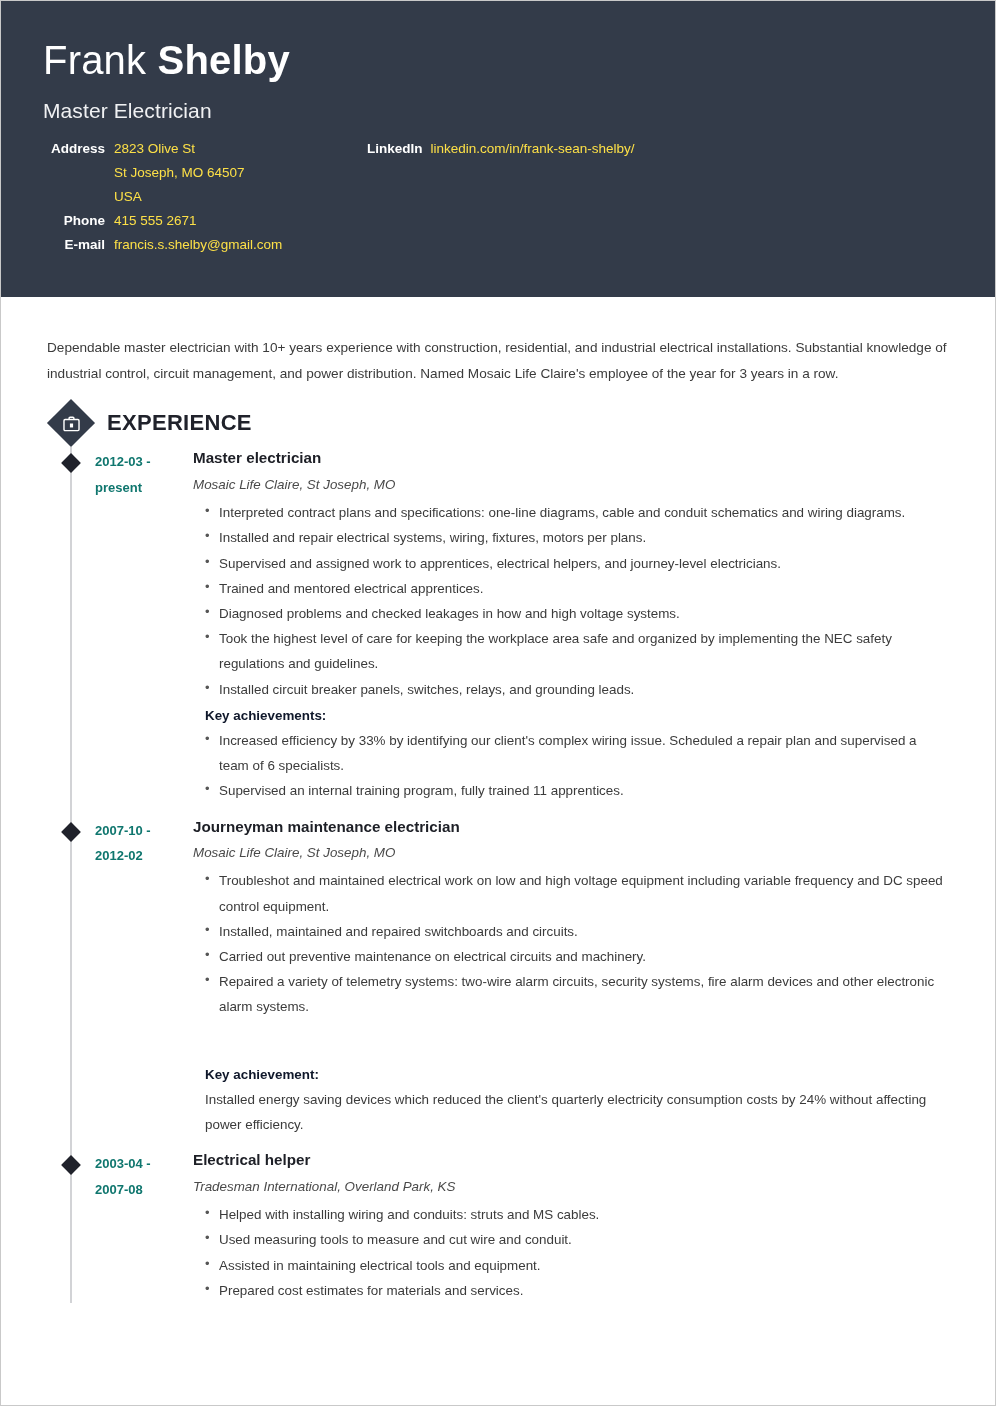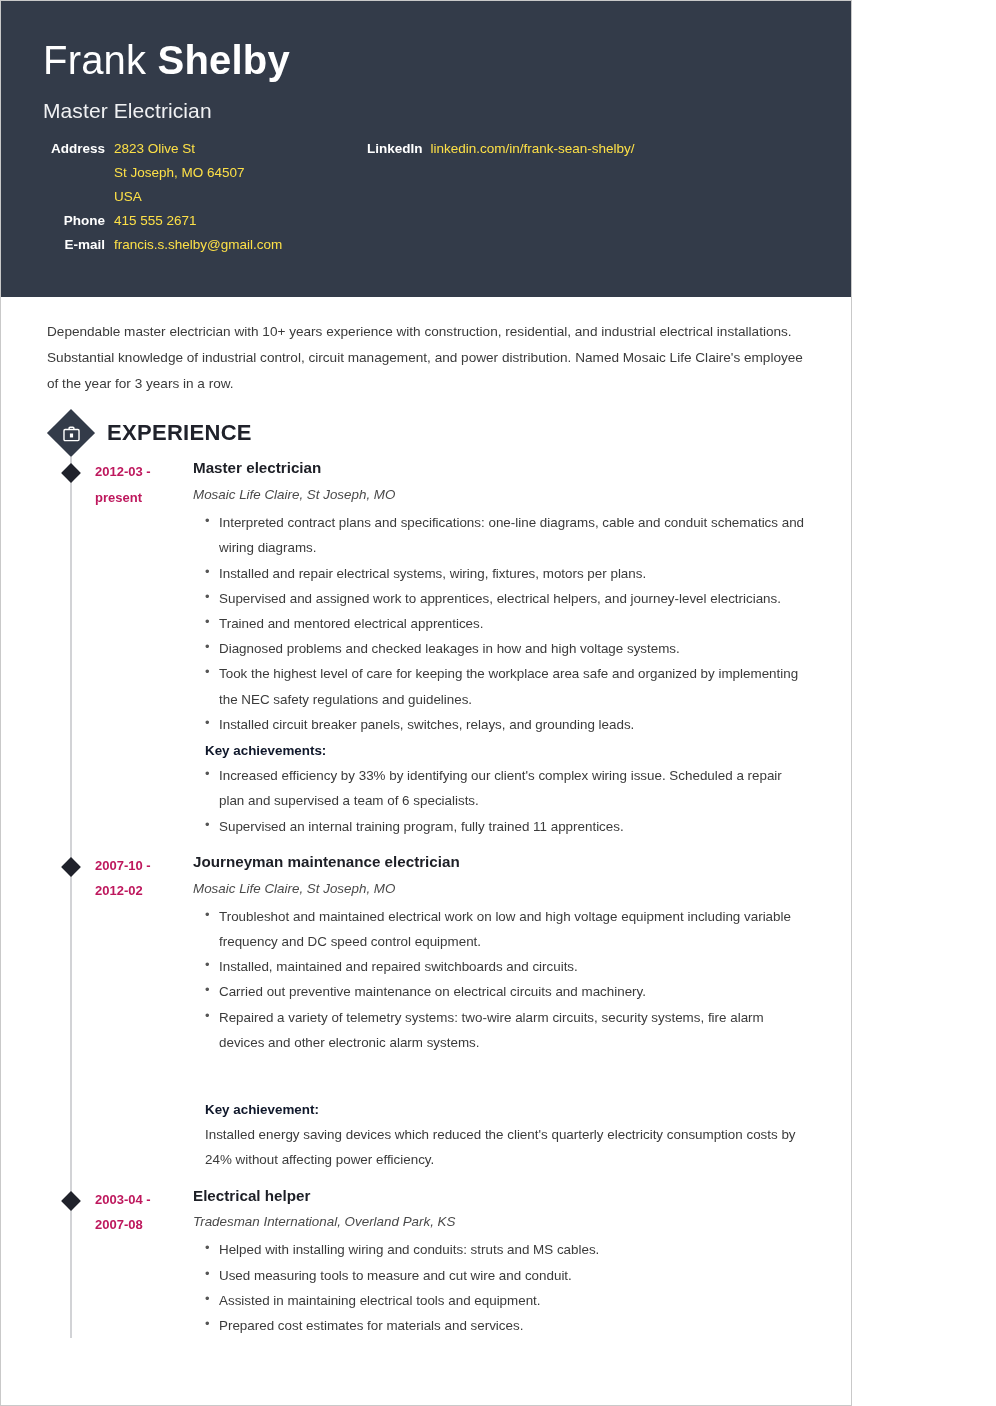--- a/index.html
+++ b/index.html
@@ -7,21 +7,21 @@
     padding: 0;
     background: #ffffff;
   }
   body {
     font-family: "Liberation Sans", sans-serif;
     -webkit-font-smoothing: antialiased;
   }
 
   .page {
     position: relative;
-    width: 852px;
+    width: 996px;
     height: 1406px;
     background: #ffffff;
     box-sizing: border-box;
     border: 1px solid #c9c9c9;
     overflow: hidden;
   }
 
   
   .header {
     position: relative;
@@ -97,21 +97,21 @@
 
   
   .body-area {
     padding: 0 46px 0 46px;
   }
 
   .summary {
     font-size: 13.6px;
     line-height: 1.92;
     color: #3b3b3b;
-    padding-top: 22px;
+    padding-top: 38px;
     max-width: 905px;
     text-align: left;
   }
 
   
   .section-head {
     display: flex;
     align-items: center;
     margin-top: 14px;
     margin-left: 2px;
@@ -181,21 +181,21 @@
     width: 14px;
     height: 14px;
     background: #20222b;
     transform: rotate(45deg);
   }
 
   .date-col {
     flex: 0 0 98px;
     font-size: 13px;
     font-weight: 700;
-    color: #be185d;
+    color: #0f766e;
     line-height: 1.95;
     text-align: left;
     padding-top: 2px;
   }
 
   .content-col {
     flex: 1 1 auto;
     padding-left: 0px;
     min-width: 0;
   }

